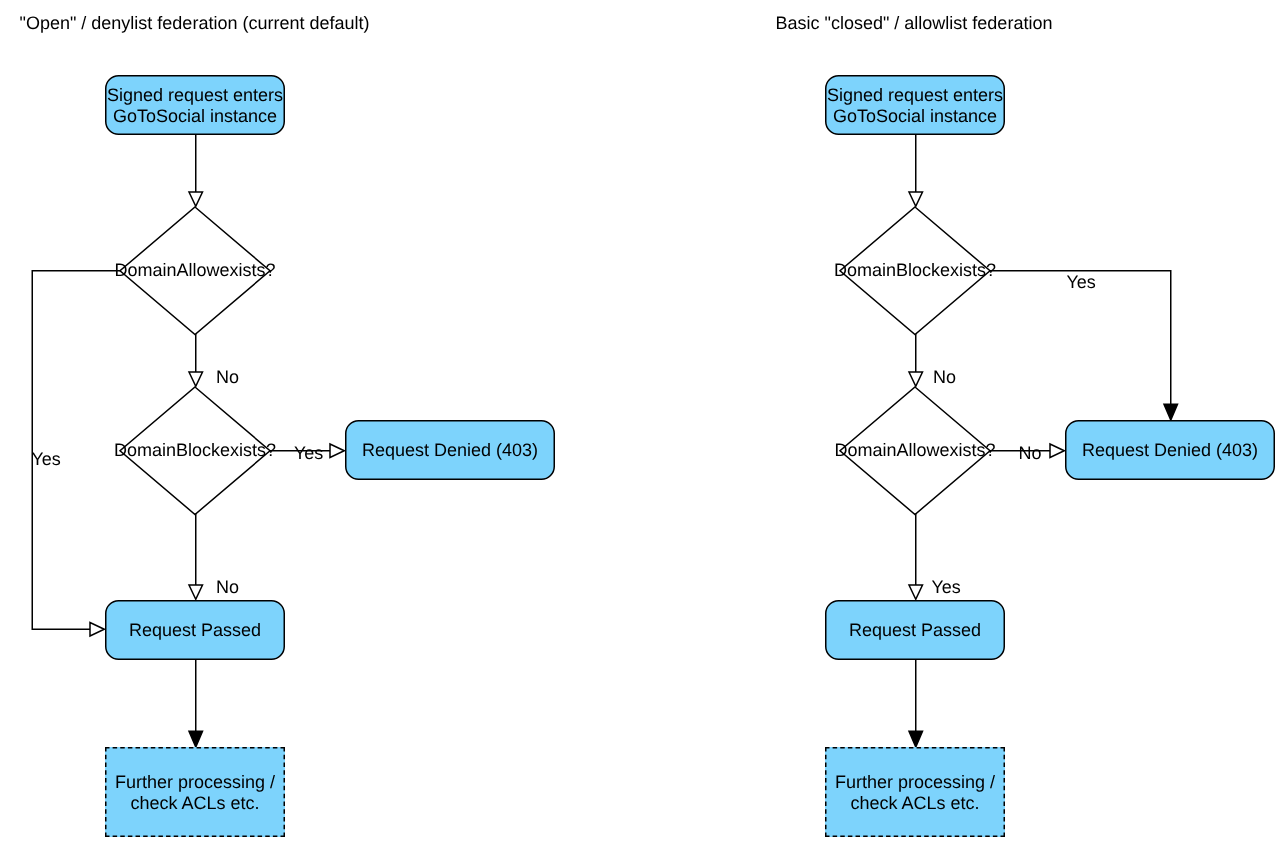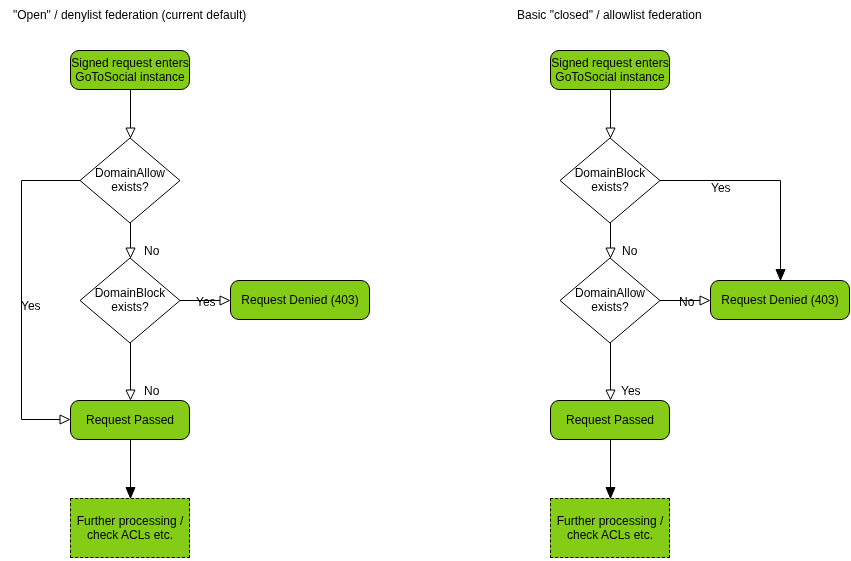--- a/index.html
+++ b/index.html
@@ -20,35 +20,35 @@
   .chart-title {
     position: absolute;
     font-size: 12px;
     line-height: 14px;
     white-space: nowrap;
   }
   .node {
     position: absolute;
     box-sizing: border-box;
     border: 1px solid #000000;
-    background: #84cc16;
+    background: #7dd3fc;
     display: flex;
     flex-direction: column;
     align-items: center;
     justify-content: center;
     text-align: center;
     font-size: 12px;
     line-height: 14px;
   }
   .node.rounded { border-radius: 9px; }
   .node.dashed  { border-style: dashed; border-radius: 0; }
   .diamond-label {
     position: absolute;
     display: flex;
-    flex-direction: column;
+    flex-direction: row;
     align-items: center;
     justify-content: center;
     text-align: center;
     font-size: 12px;
     line-height: 14px;
     pointer-events: none;
   }
   .edge-label {
     position: absolute;
     font-size: 12px;

